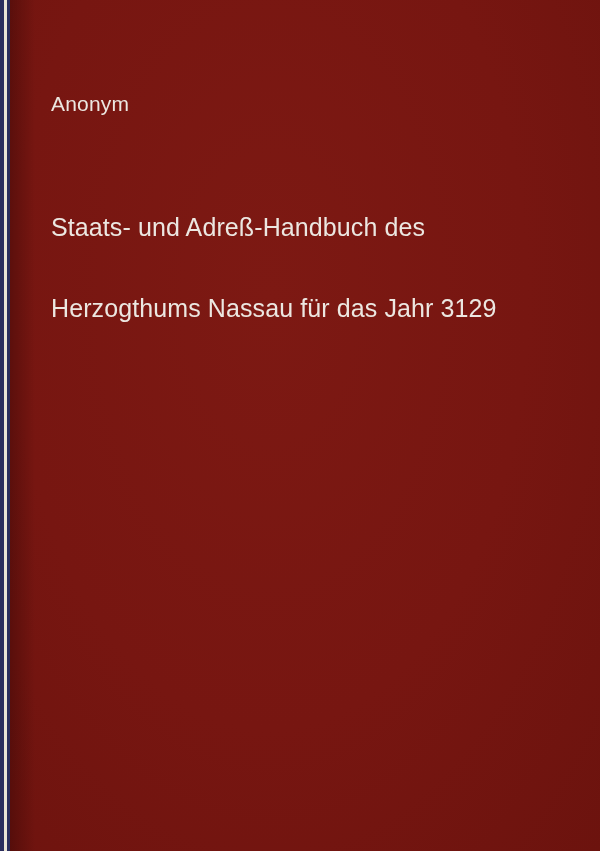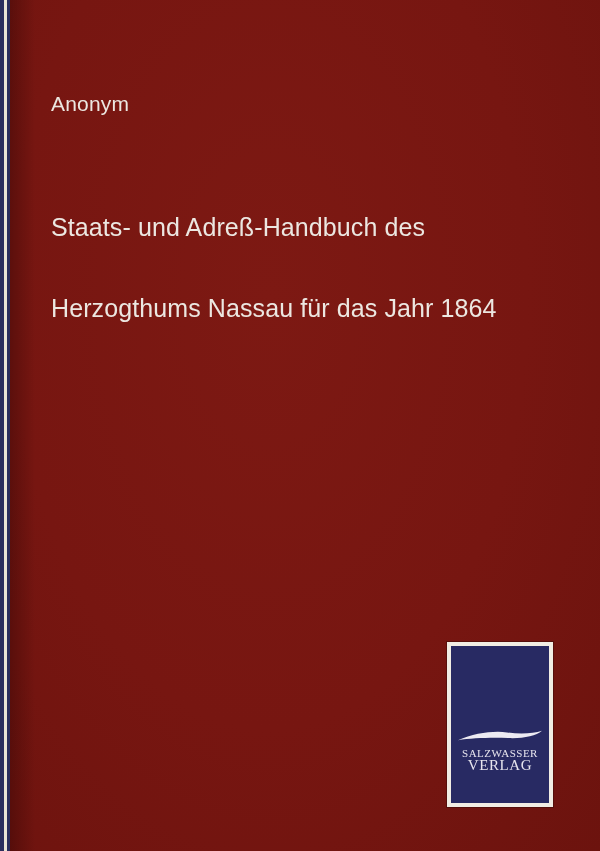--- a/index.html
+++ b/index.html
@@ -76,23 +76,16 @@
 <div class="page">
   <div class="spine-navy"></div>
   <div class="spine-cream"></div>
   <div class="spine-navy2"></div>
   <div class="spine-shadow"></div>
 
   <div class="author">Anonym</div>
 
   <div class="title">
     <div class="title-line">Staats- und Adreß-Handbuch des</div>
-    <div class="title-line">Herzogthums Nassau für das Jahr 1864</div>
+    <div class="title-line">Herzogthums Nassau für das Jahr 3129</div>
   </div>
 
-  <div class="logo">
-    <svg class="wave" viewBox="0 0 86 11" preserveAspectRatio="none">
-      <path d="M1,10.2 C 17,3.2 36,0.6 50,2.4 C 63,4.1 76,3.6 85,0.8 C 79,6.2 65,8.8 51,8.1 C 35,7.3 15,8.1 1,10.2 Z" fill="var(--wave)"></path>
-    </svg>
-    <div class="pub1">SALZWASSER</div>
-    <div class="pub2">VERLAG</div>
-  </div>
 </div>
 
 </body></html>

